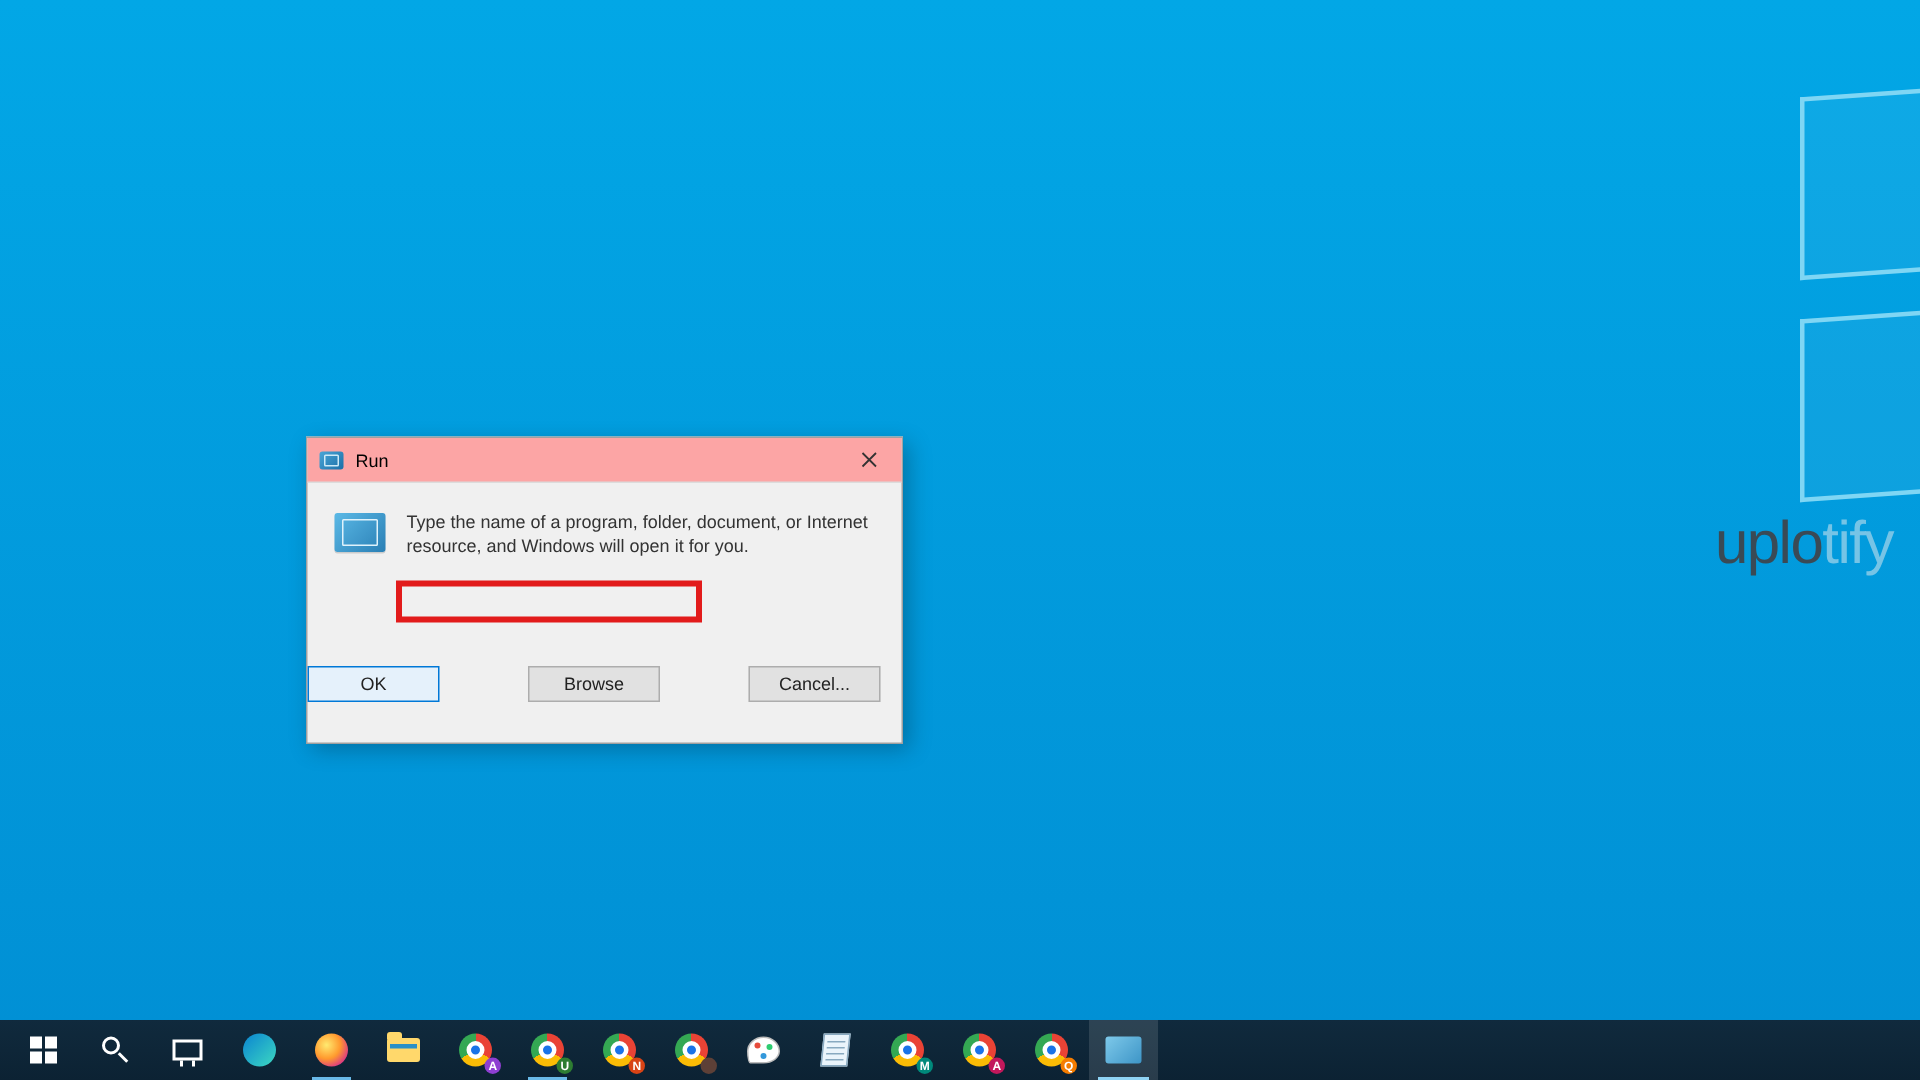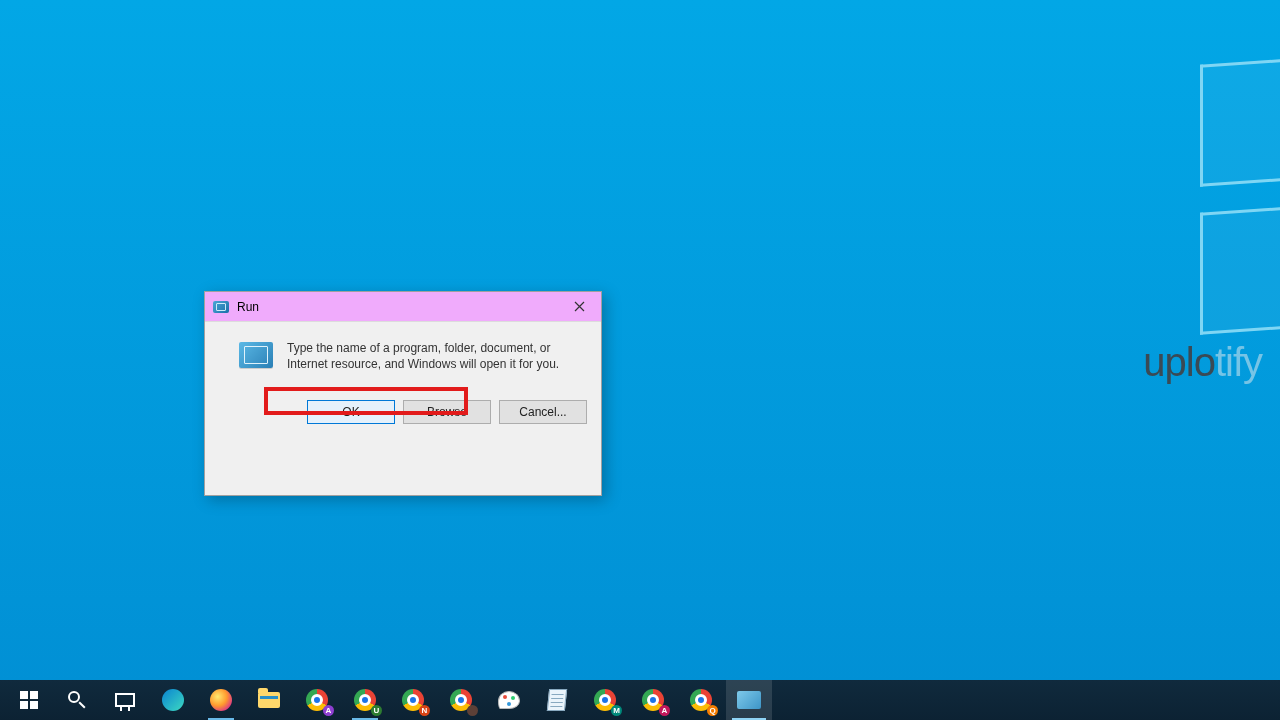--- a/index.html
+++ b/index.html
@@ -31,21 +31,21 @@
 
   
   .dialog {
     position: absolute; left: 204px; top: 291px;
     width: 398px; height: 205px;
     background: #f0f0f0;
     border: 1px solid #a0a0a0;
     box-shadow: 4px 4px 14px rgba(0,0,0,.25);
   }
   .titlebar {
-    height: 30px; background: #f0abfc;
+    height: 30px; background: #fca5a5;
     display: flex; align-items: center;
     padding-left: 8px; font-size: 12px;
     border-bottom: 1px solid #dcdcdc;
   }
   .titlebar .run-ico {
     width: 16px; height: 12px; margin-right: 8px;
     background: linear-gradient(135deg,#4aa6d6,#1a6fa8);
     border-radius: 2px; position:relative;
   }
   .titlebar .run-ico::after{
@@ -53,21 +53,20 @@
     border:1px solid #cceaf7; border-radius:1px;
   }
   .titlebar .close {
     margin-left: auto; width: 44px; height: 30px;
     display:flex; align-items:center; justify-content:center;
     font-size: 14px; color:#333;
   }
 
   .body {
     padding: 18px 18px 0 18px;
-    margin-left: 16px;
   }
   .desc-row {
     display:flex; gap:14px; align-items:flex-start;
   }
   .big-ico {
     width: 34px; height: 26px; flex:none; margin-top:2px;
     background: linear-gradient(135deg,#5bb9e6,#2a7fb5);
     border-radius:2px; position:relative;
     box-shadow:0 1px 0 rgba(0,0,0,.15);
   }
@@ -100,22 +99,23 @@
     position:absolute; pointer-events:none;
     border:4px solid #e21b1b;
   }
   .sel-text {
     position:absolute; left:6px; top:3px;
     background:#0078d7; color:#fff; font-size:12px;
     padding:0 2px; pointer-events:none;
   }
 
   .btn-row {
-    display:flex; gap:8px; justify-content:flex-end;
+    display:flex; gap:8px; justify-content:space-between;
     padding: 28px 14px 0 0;
+    margin-top: 44px;
   }
   .btn {
     width: 88px; height: 24px;
     background:#e1e1e1; border:1px solid #adadad;
     font-size:12px; color:#222;
     display:flex; align-items:center; justify-content:center;
   }
   .btn.default { border:1.5px solid #0078d7; background:#e5f1fb; }
 
   

